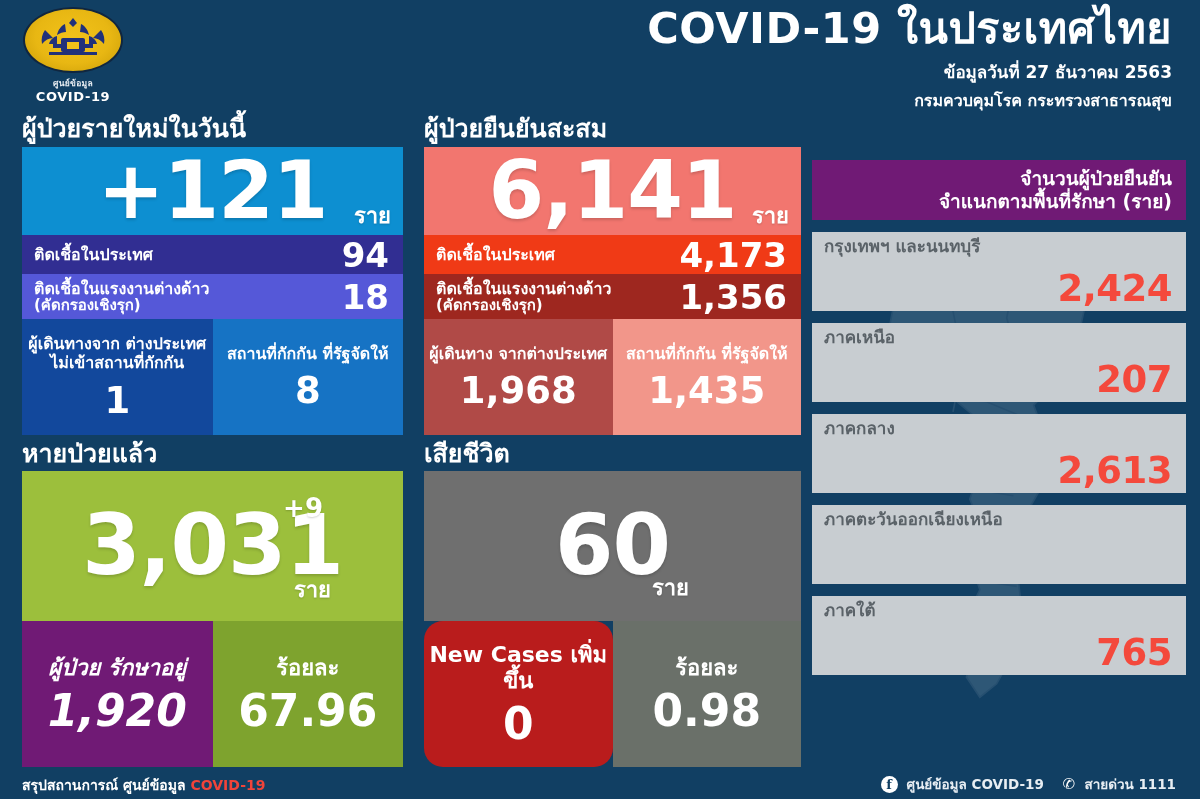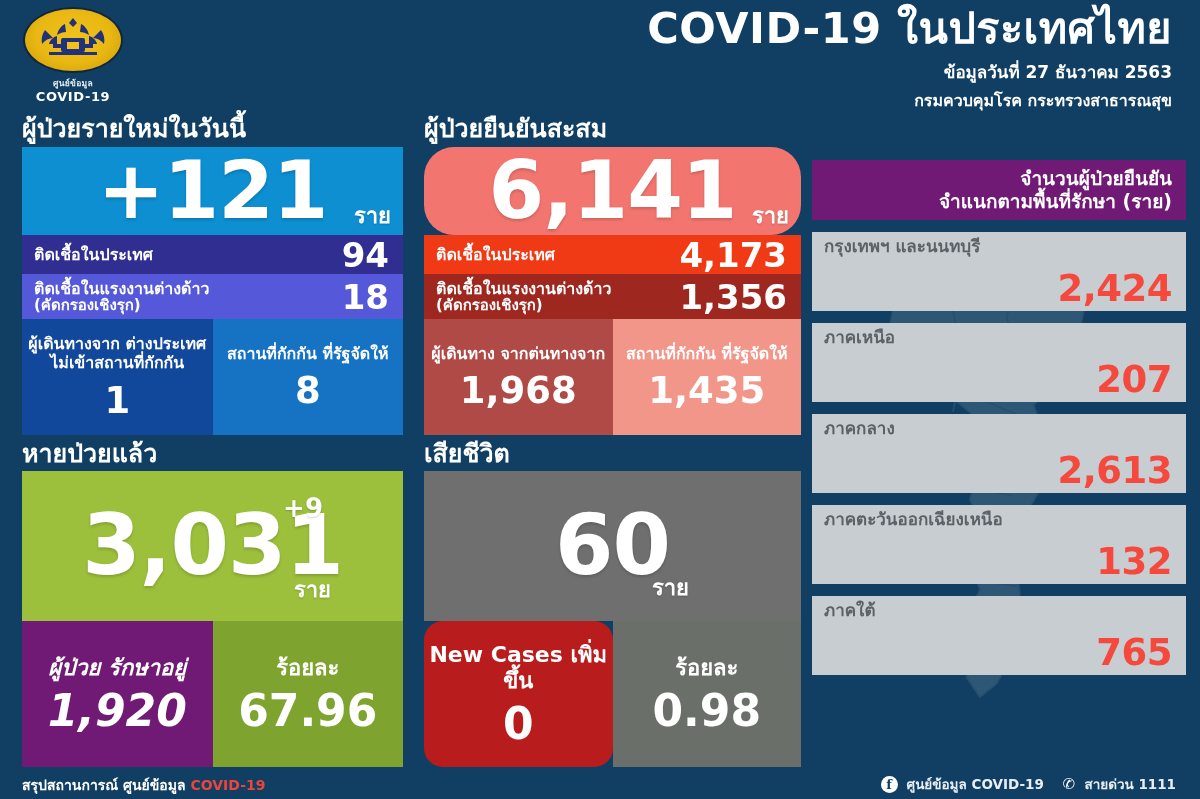--- a/index.html
+++ b/index.html
@@ -93,21 +93,21 @@
   
   #card-new .big-row     { background: #0d8fd1; height: 88px; }
   #card-new .r-dom       { background: #312e92; height: 39px; }
   #card-new .r-migrant   { background: #5558d8; height: 45px; }
   #card-new .c-left      { background: #12489c; }
   #card-new .c-right     { background: #1673c4; }
   #card-new .big-num     { font-size: 80px; }
   #card-new .unit-sfx    { right: 12px; bottom: 8px; }
 
   
-  #card-cum .big-row     { background: #f2766f; height: 88px; border-radius: 30px; }
+  #card-cum .big-row     { background: #f2766f; height: 88px; }
   #card-cum .r-dom       { background: #f03a16; height: 39px; }
   #card-cum .r-migrant   { background: #9e271f; height: 45px; }
   #card-cum .c-left      { background: #b04a47; }
   #card-cum .c-right     { background: #f2968a; }
   #card-cum .big-num     { font-size: 80px; }
   #card-cum .unit-sfx    { right: 12px; bottom: 8px; }
 
   
   #card-rec .big-row     { background: #9cbf3c; height: 150px; }
   #card-rec .c-left      { background: #701a75; font-style: italic; }
@@ -251,21 +251,21 @@
     </div>
     <div class="line-row r-migrant">
       <span class="line-label">
         <span>ติดเชื้อในแรงงานต่างด้าว</span>
         <small>(คัดกรองเชิงรุก)</small>
       </span>
       <span class="line-val">1,356</span>
     </div>
     <div class="split-row">
       <div class="split-cell c-left">
-        <span class="split-cap">ผู้เดินทาง จากต่นทางจาก</span>
+        <span class="split-cap">ผู้เดินทาง จากต่างประเทศ</span>
         <span class="split-val">1,968</span>
       </div>
       <div class="split-cell c-right">
         <span class="split-cap">สถานที่กักกัน ที่รัฐจัดให้</span>
         <span class="split-val">1,435</span>
       </div>
     </div>
   </div>
 
   <div class="card" id="card-rec">
@@ -337,21 +337,20 @@
       <div class="region-row">
         <span class="region-name">ภาคเหนือ</span>
         <span class="region-val">207</span>
       </div>
       <div class="region-row">
         <span class="region-name">ภาคกลาง</span>
         <span class="region-val">2,613</span>
       </div>
       <div class="region-row">
         <span class="region-name">ภาคตะวันออกเฉียงเหนือ</span>
-        <span class="region-val">132</span>
       </div>
       <div class="region-row">
         <span class="region-name">ภาคใต้</span>
         <span class="region-val">765</span>
       </div>
     </div>
   </div>
 
   <div class="footer">
     <div class="foot-left">

